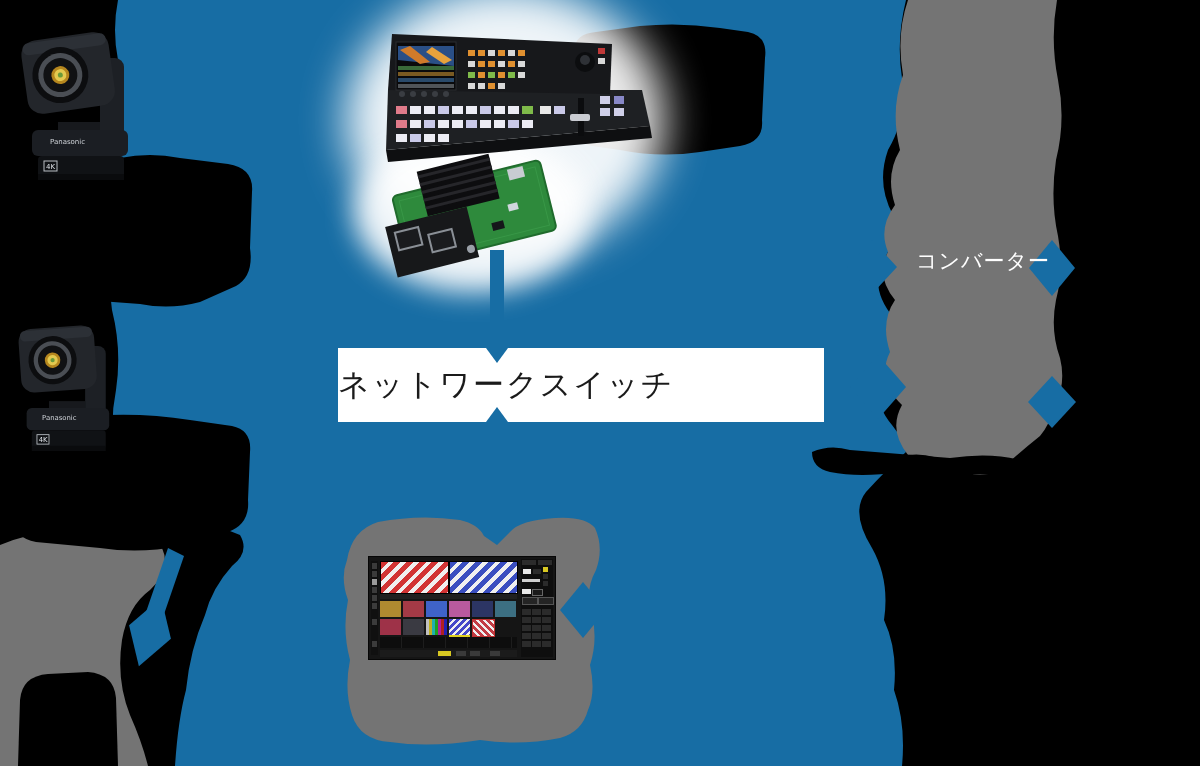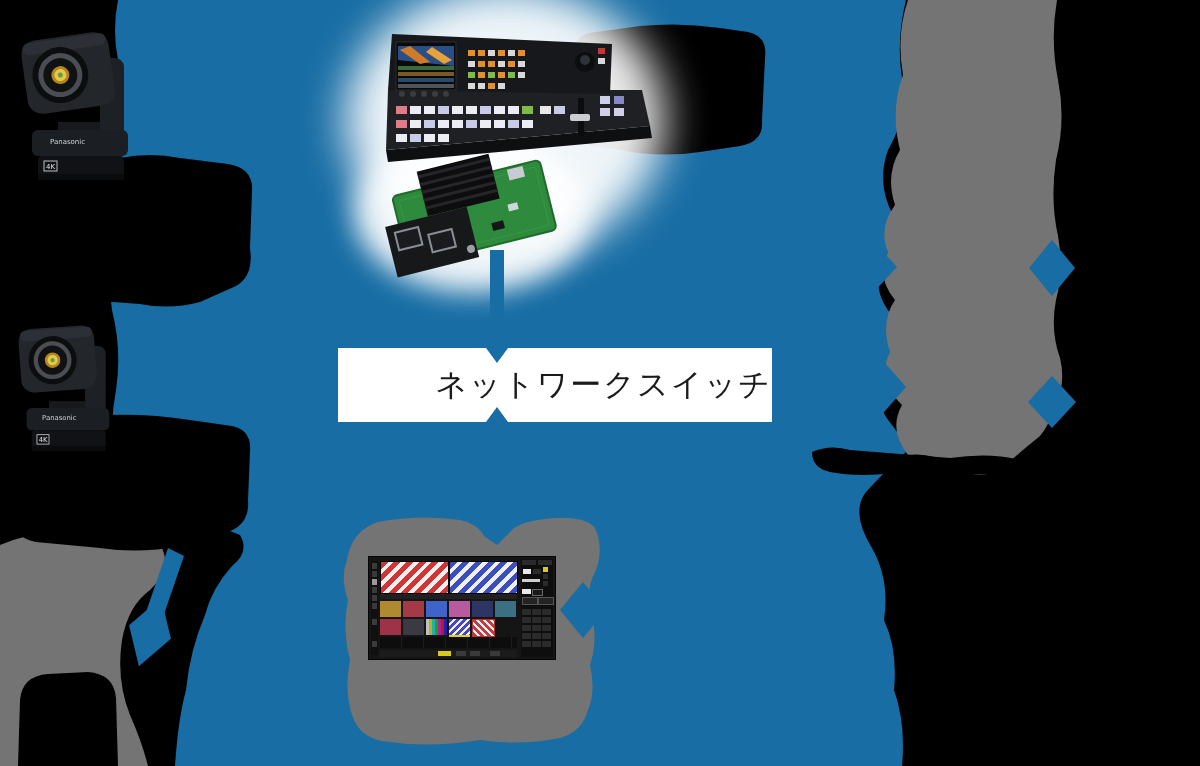--- a/index.html
+++ b/index.html
@@ -1,20 +1,20 @@
 <!DOCTYPE html>
 <html><head>
 <meta charset="utf-8">
 <style>
   html,body{margin:0;padding:0;background:#000;}
   .stage{position:relative;width:1200px;height:766px;background:#000;overflow:hidden;
          font-family:"DejaVu Sans","Liberation Sans",sans-serif;}
   .stage svg{position:absolute;left:0;top:0;z-index:1;}
-  .netbox{position:absolute;left:338px;top:348px;width:434px;height:74px;background:#ffffff;
-          z-index:3;display:flex;align-items:center;justify-content:flex-end;}
+  .netbox{position:absolute;left:338px;top:348px;width:486px;height:74px;background:#ffffff;
+          z-index:3;display:flex;align-items:center;justify-content:flex-start;}
   .netbox .label{font-size:31px;color:#1a1a1a;letter-spacing:2px;}
   .notch{position:absolute;width:0;height:0;left:148px;}
   .notch.top{top:0;border-left:11px solid transparent;border-right:11px solid transparent;border-top:15px solid #176DA4;}
   .notch.bottom{bottom:0;border-left:11px solid transparent;border-right:11px solid transparent;border-bottom:15px solid #176DA4;}
   .conv-label{position:absolute;left:916px;top:247px;z-index:3;color:#ffffff;font-size:21px;letter-spacing:1px;}
   
   .sw{position:absolute;left:368px;top:556px;width:186px;height:102px;background:#151515;z-index:3;
       border:1px solid #060606;}
   .sw *{position:absolute;}
   .sw .sb{left:2px;top:4px;width:7px;height:94px;background:#101010;}
@@ -268,20 +268,21 @@
     </g>
   </g>
 </svg>
 
 <div class="netbox">
   <span class="label">ネットワークスイッチ</span>
   <span class="notch top"></span>
   <span class="notch bottom"></span>
 </div>
 
+<div class="conv-label">コンバーター</div>
 
 <div class="sw">
   <div class="sb">
     <i style="top:2px"></i>
         <i style="top:10px"></i>
         <i style="top:18px;background:#9a9a9a"></i>
     <i style="top:26px"></i>
         <i style="top:34px"></i>
         <i style="top:42px"></i>
     <i style="top:58px"></i>

